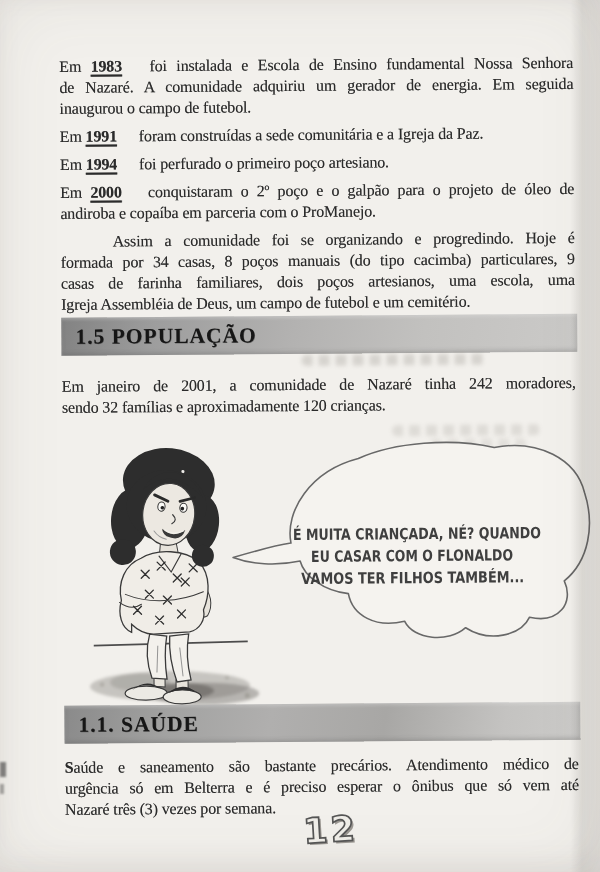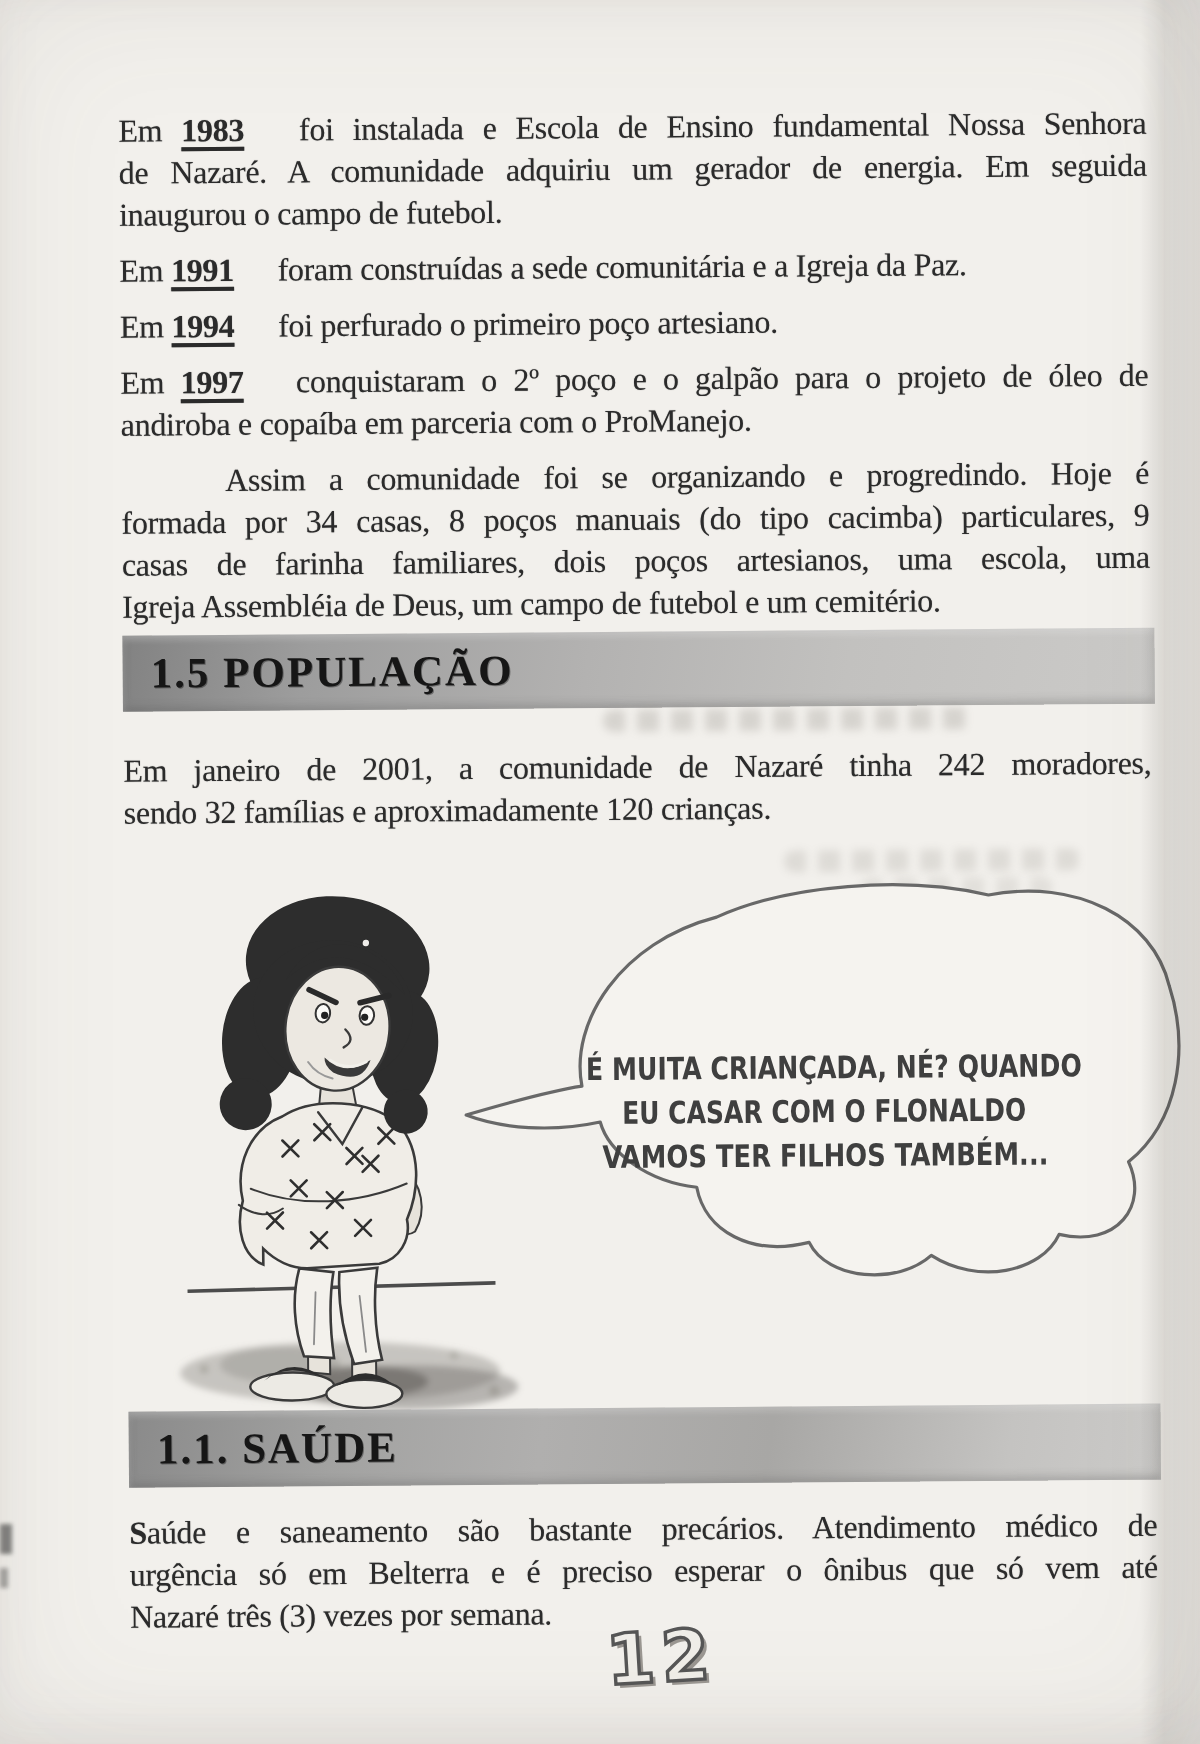--- a/index.html
+++ b/index.html
@@ -68,21 +68,21 @@
         <div class="line jl">de Nazaré. A comunidade adquiriu um gerador de energia. Em seguida</div>
         <div class="line">inaugurou o campo de futebol.</div>
       </div>
       <div class="para">
         <div class="line"><span>Em</span> <span class="year">1991</span>&nbsp;<span>foram construídas a sede comunitária e a Igreja da Paz.</span></div>
       </div>
       <div class="para">
         <div class="line"><span>Em</span> <span class="year">1994</span>&nbsp;<span>foi perfurado o primeiro poço artesiano.</span></div>
       </div>
       <div class="para">
-        <div class="line jl"><span>Em</span> <span class="year">1997</span> <span>conquistaram o 2º poço e o galpão para o projeto de óleo de</span></div>
+        <div class="line jl"><span>Em</span> <span class="year">2000</span> <span>conquistaram o 2º poço e o galpão para o projeto de óleo de</span></div>
         <div class="line">andiroba e copaíba em parceria com o ProManejo.</div>
       </div>
       <div class="para">
         <div class="line jl ind">Assim a comunidade foi se organizando e progredindo. Hoje é</div>
         <div class="line jl">formada por 34 casas, 8 poços manuais (do tipo cacimba) particulares, 9</div>
         <div class="line jl">casas de farinha familiares, dois poços artesianos, uma escola, uma</div>
         <div class="line">Igreja Assembléia de Deus, um campo de futebol e um cemitério.</div>
       </div>
     </div>
 

